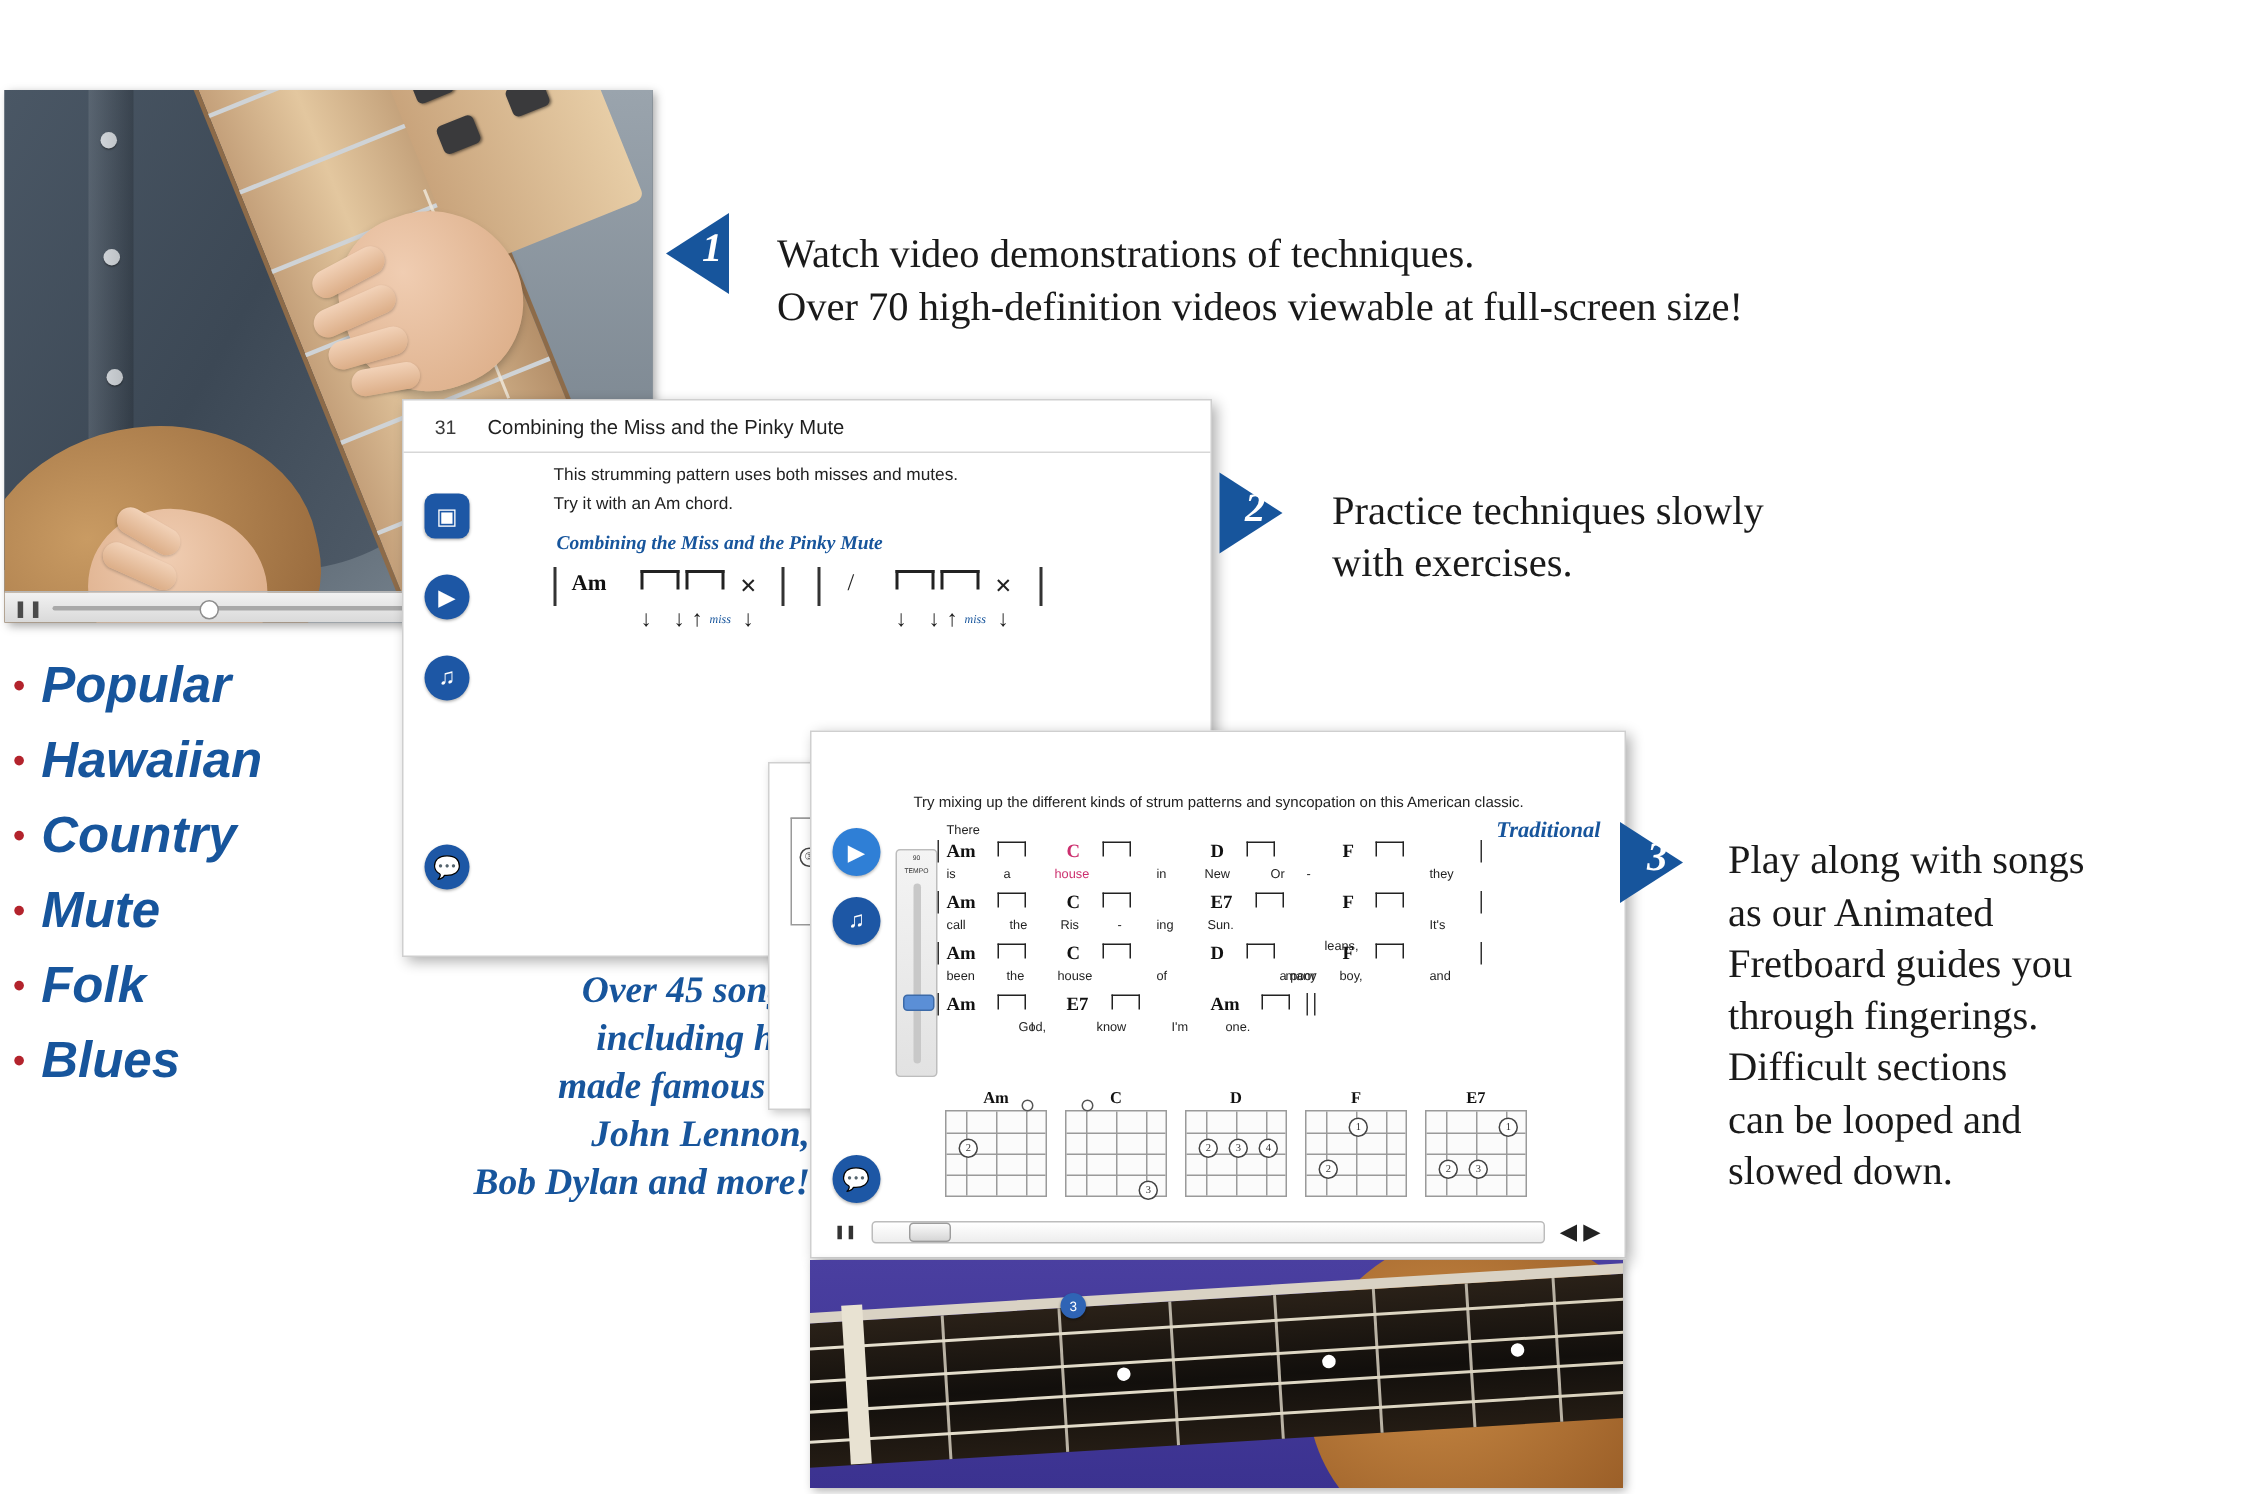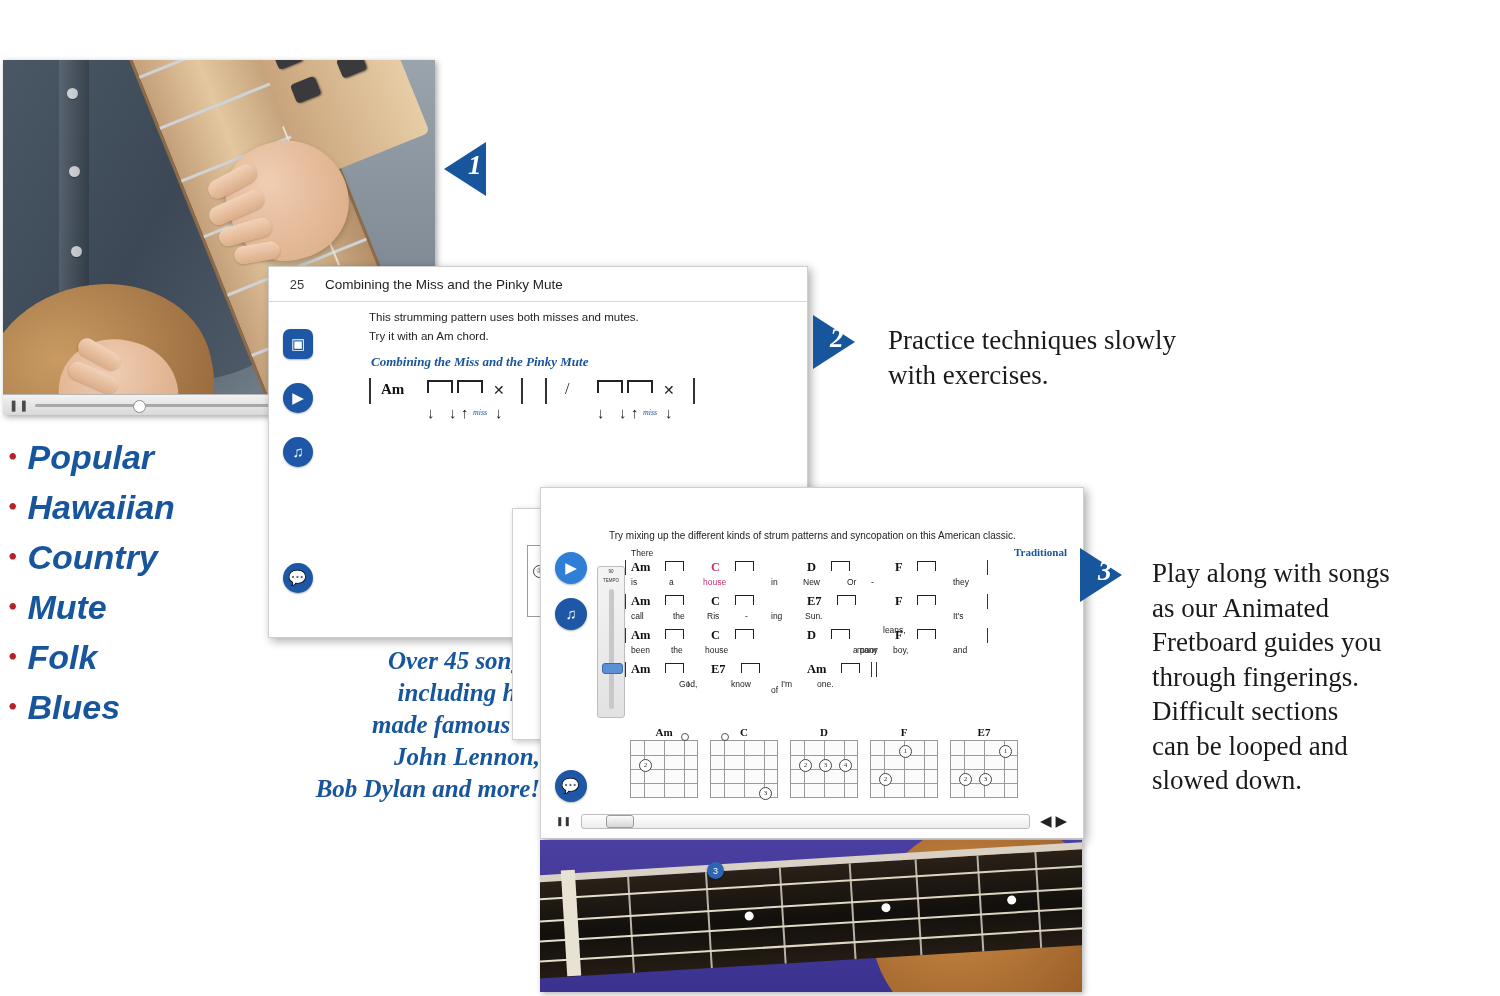--- a/index.html
+++ b/index.html
@@ -165,22 +165,22 @@
   .miss{position:absolute;top:30px;font-size:8px;font-style:italic;color:#17559c;}
 
   
   .win3{left:540px;top:487px;width:542px;height:350px;}
   .w3-intro{
     position:absolute;left:68px;top:42px;right:14px;
     font-family:"Liberation Sans", sans-serif;font-size:10px;color:#222;
   }
   .w3-trad{
     position:absolute;right:16px;top:58px;
-    font-family:"Liberation Serif", serif;font-weight:bold;
-    font-size:11px;color:#17559c;
+    font-family:"Liberation Serif", serif;font-style:italic;font-weight:bold;
+    font-size:15px;color:#17559c;
   }
   .w3-rail{position:absolute;left:4px;top:64px;width:54px;}
   .w3-railbtn{
     width:32px;height:32px;border-radius:50%;margin:0 0 14px 10px;
     background:#1d57a5;color:#fff;display:flex;align-items:center;justify-content:center;
     font-size:15px;box-shadow:0 1px 2px rgba(0,0,0,.3);
   }
   .tempo{
     position:absolute;left:56px;top:78px;width:26px;height:150px;
     background:linear-gradient(180deg,#f4f4f4,#e2e2e2);
@@ -300,24 +300,26 @@
     <div class="video-bar">
       <span class="vb-icons">❚❚</span>
       <div class="vb-track">
         <div class="vb-knob"></div>
       </div>
     </div>
   </div>
 
   <div class="arrow arrow-left" style="left:444px;top:142px;"></div>
   <div class="arrow-num" style="left:468px;top:150px;">1</div>
+  <div class="step-text" style="left:518px;top:152px;white-space:pre-line;width:960px;">Watch video demonstrations of techniques.
+Over 70 high-definition videos viewable at full-screen size!</div>
 
   <div class="win win2">
     <div class="win-head">
-      <div class="pg-num">25</div>
+      <div class="pg-num">31</div>
       <div class="pg-title">Combining the Miss and the Pinky Mute</div>
     </div>
     <div class="w2-rail">
       <div class="railbtn" style="top:28px;">▣</div>
       <div class="railbtn round" style="top:82px;">▶</div>
       <div class="railbtn round" style="top:136px;">♫</div>
       <div class="railbtn round" style="top:262px;background:#1d57a5;">💬</div>
     </div>
     <div class="w2-body">
       <div class="w2-line">This strumming pattern uses both misses and mutes.</div>
@@ -465,21 +467,21 @@
 
       <div class="lrow">
         <div class="lbar" style="left:-6px;"></div>
         <div class="lchord" style="left:0px;">Am</div>
         <div class="lbeam" style="left:34px;"></div>
         <div class="lword" style="left:0px;">been</div>
         <div class="lword" style="left:40px;">the</div>
         <div class="lchord" style="left:80px;">C</div>
         <div class="lbeam" style="left:104px;"></div>
         <div class="lword" style="left:74px;">house</div>
-        <div class="lword" style="left:140px;margin-top:40px;">of</div>
+        <div class="lword" style="left:140px;">of</div>
         <div class="lchord" style="left:176px;">D</div>
         <div class="lbeam" style="left:200px;"></div>
         <div class="lword" style="left:178px;margin-left:48px;">many</div>
         <div class="lword" style="left:222px;">a poor</div>
         <div class="lchord" style="left:264px;">F</div>
         <div class="lbeam" style="left:286px;"></div>
         <div class="lword" style="left:262px;">boy,</div>
         <div class="lword" style="left:322px;">and</div>
         <div class="lbar" style="left:356px;"></div>
       </div>

